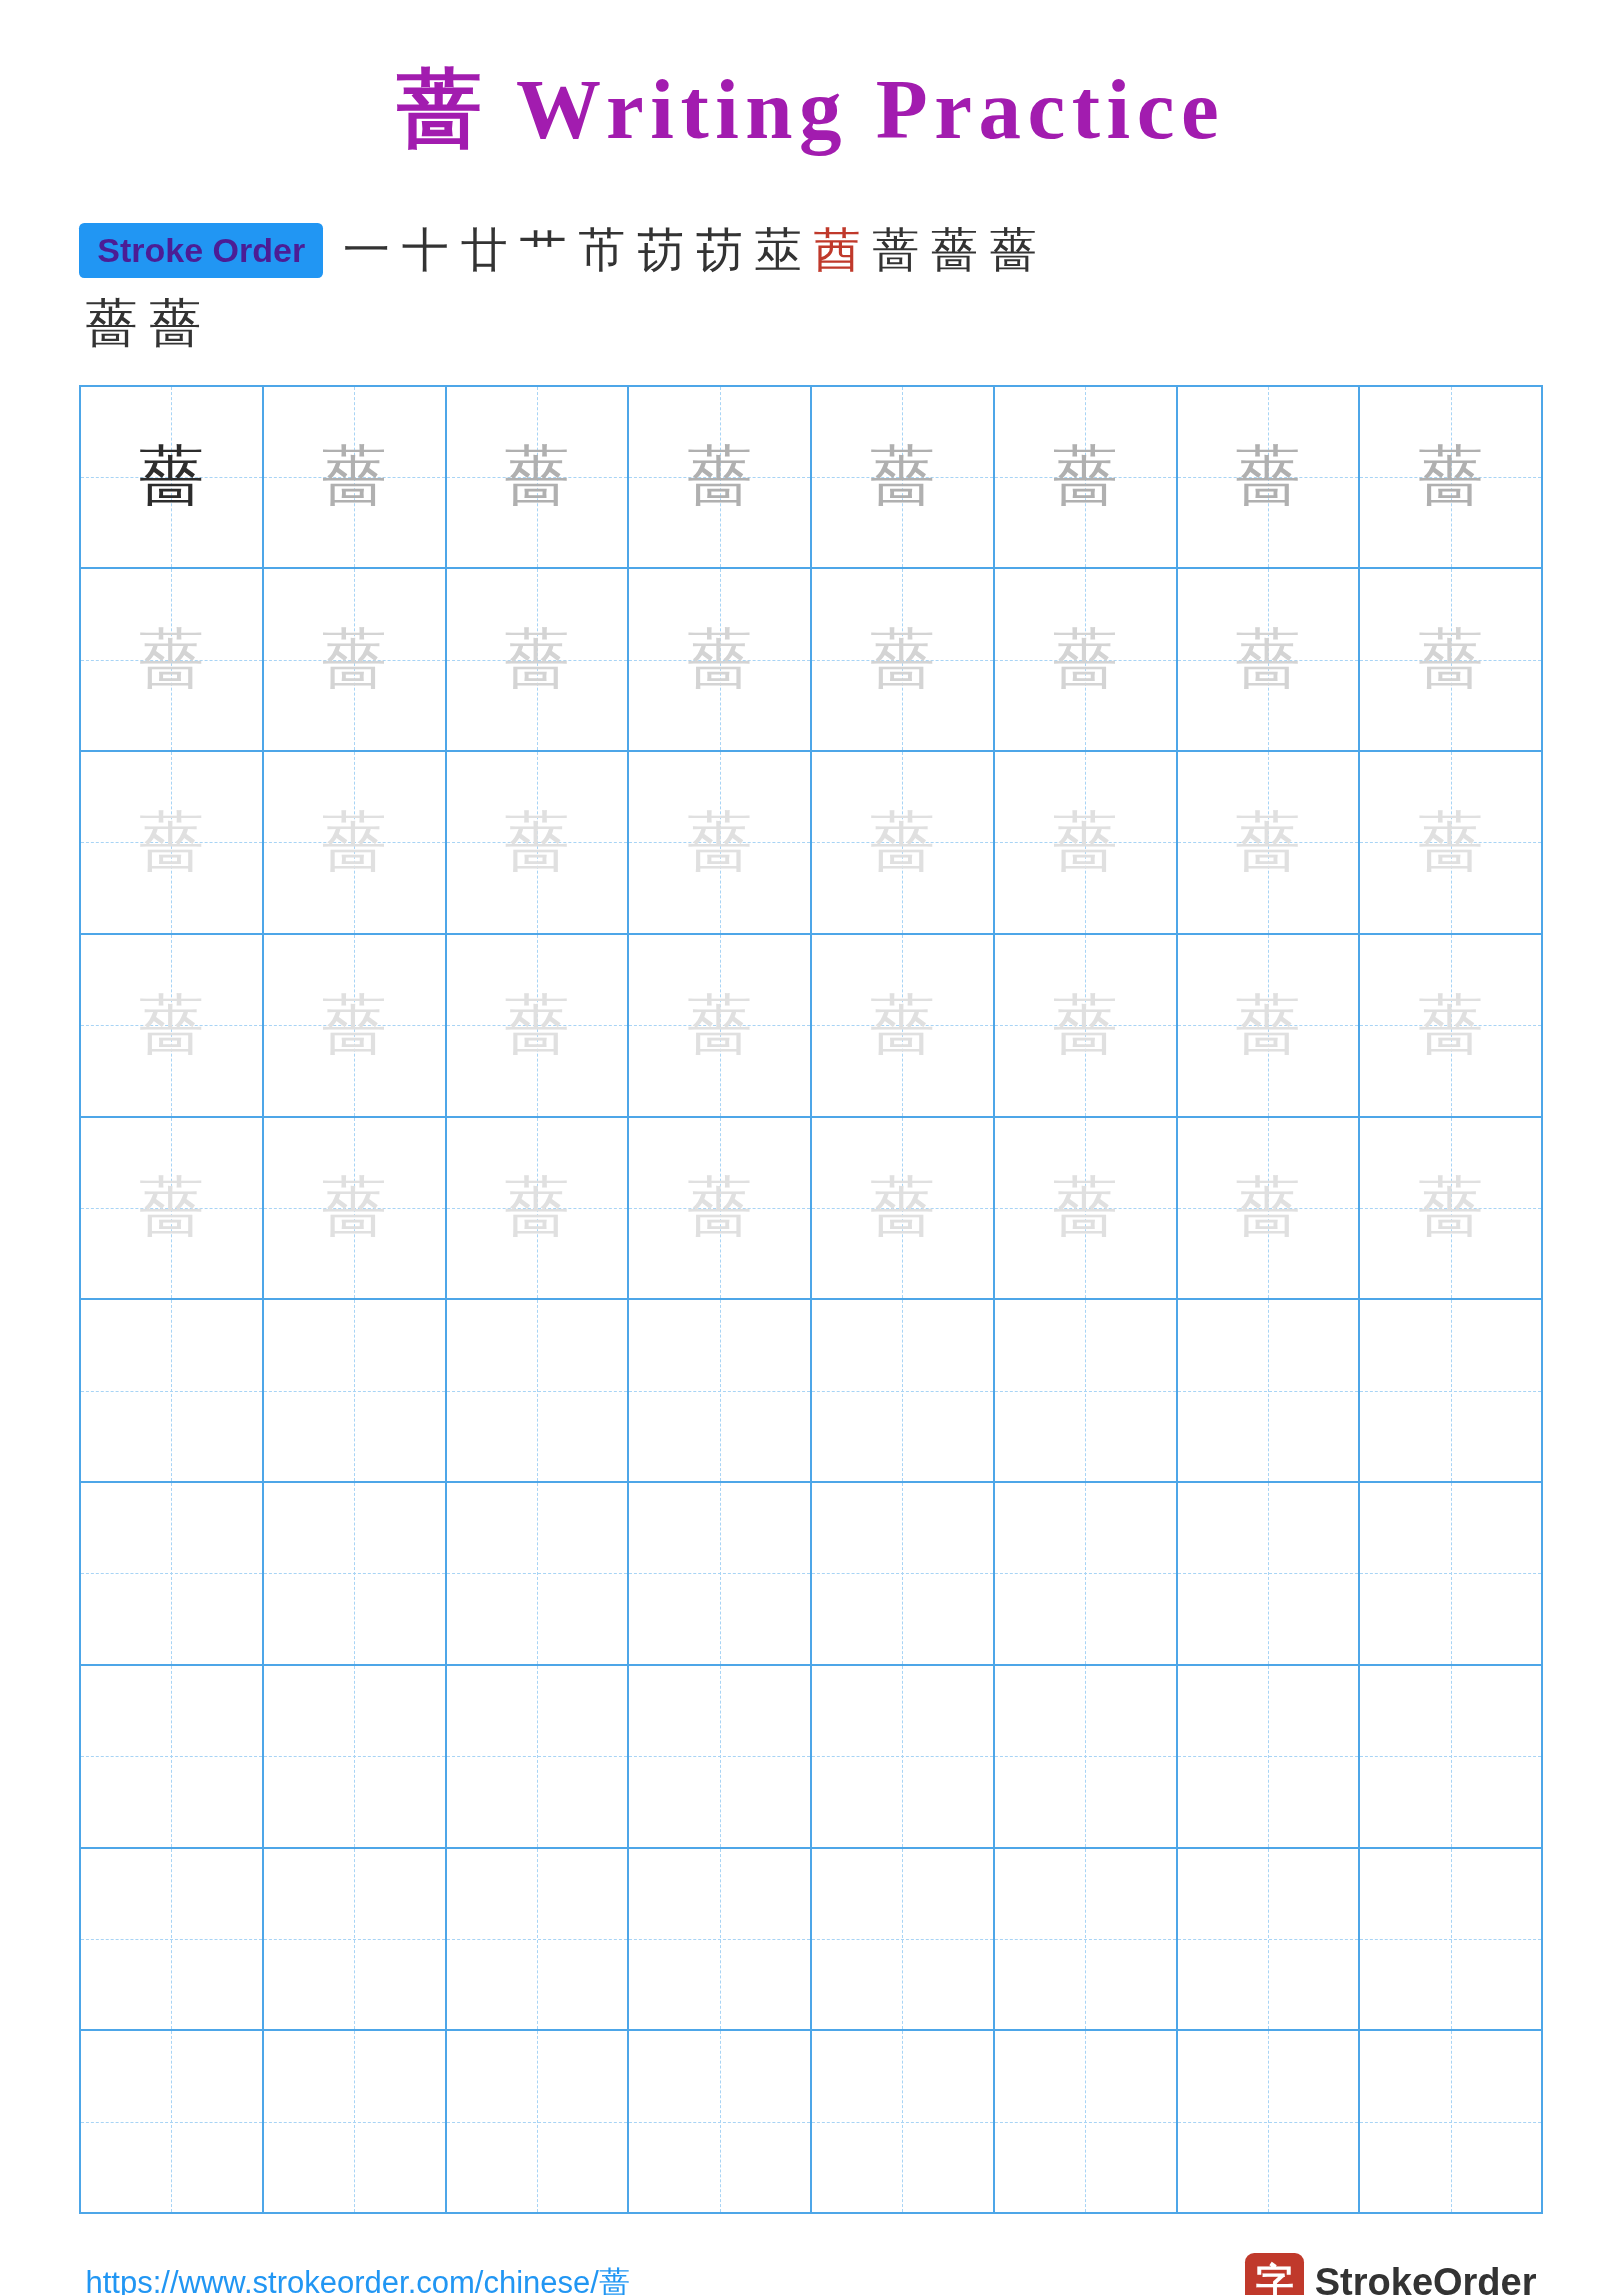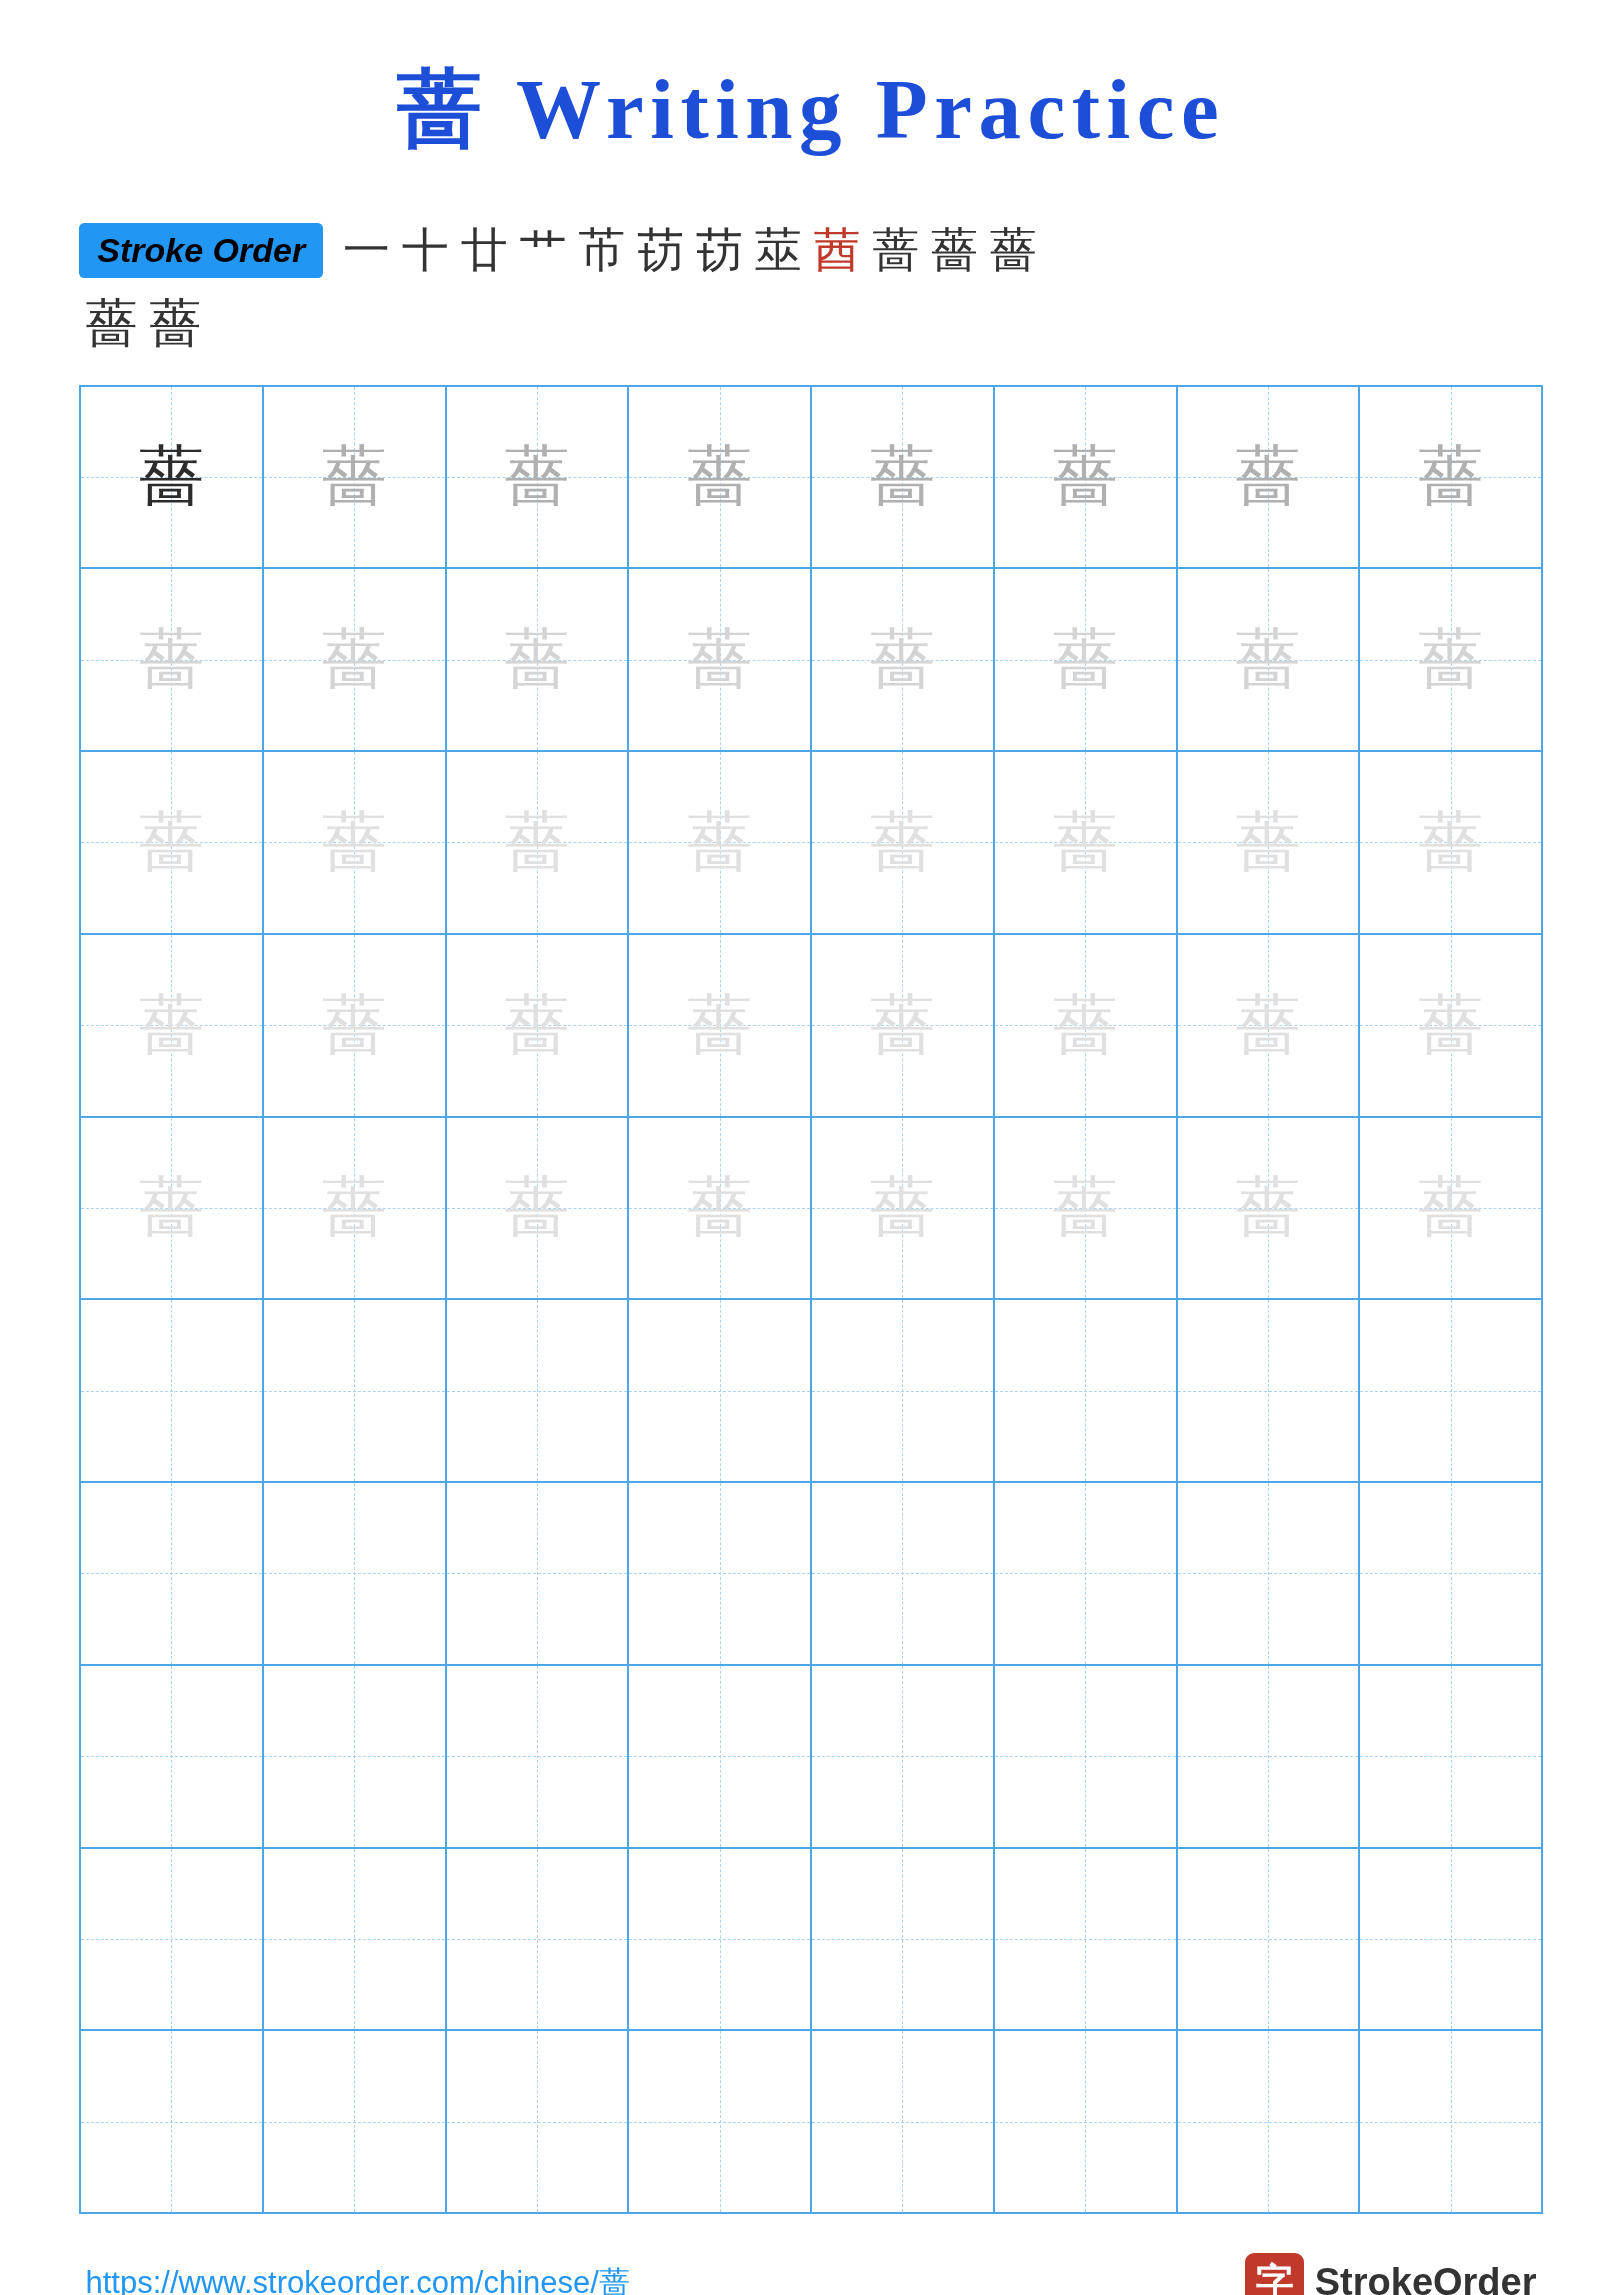--- a/index.html
+++ b/index.html
@@ -18,50 +18,49 @@
       background: #fff;
       padding: 52px 79px;
       display: flex;
       flex-direction: column;
       align-items: center;
     }
 
     .title {
       font-size: 85px;
       font-weight: bold;
-      color: #1d4ed8;
+      color: #a21caf;
       text-align: center;
       margin-bottom: 52px;
       letter-spacing: 6.5px;
     }
 
     .stroke-order-section {
       width: 100%;
       margin-bottom: 26px;
     }
 
     .stroke-order-row {
       display: flex;
       align-items: center;
       flex-wrap: wrap;
       gap: 0;
       margin-bottom: 6.5px;
     }
 
     .stroke-order-badge {
       background: #2196F3;
-      color: #000000;
+      color: #4c1d95;
       font-size: 34px;
       font-weight: bold;
       padding: 7.9px 18.3px;
       border-radius: 5.2px;
       margin-right: 19.6px;
       font-family: sans-serif;
       white-space: nowrap;
-      font-style: italic;
     }
 
     .stroke-chars {
       display: flex;
       align-items: center;
       gap: 11.8px;
       flex-wrap: wrap;
     }
 
     .stroke-char {

